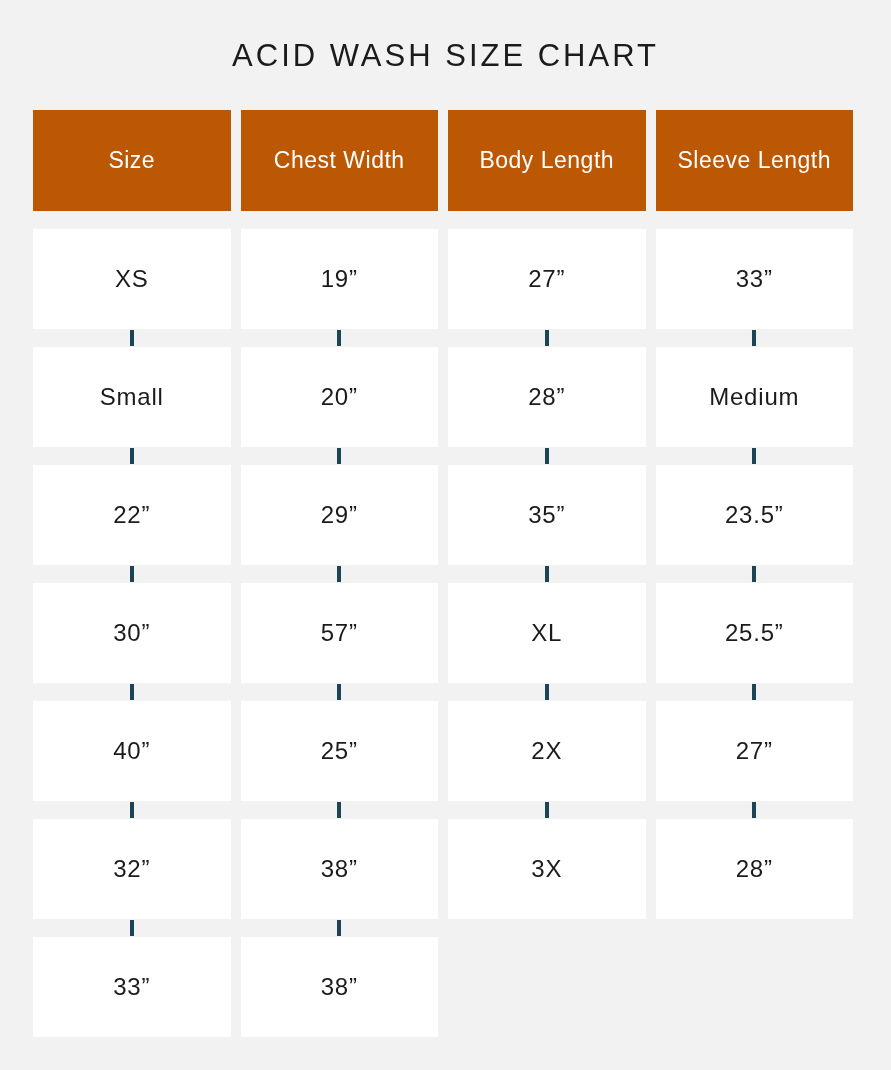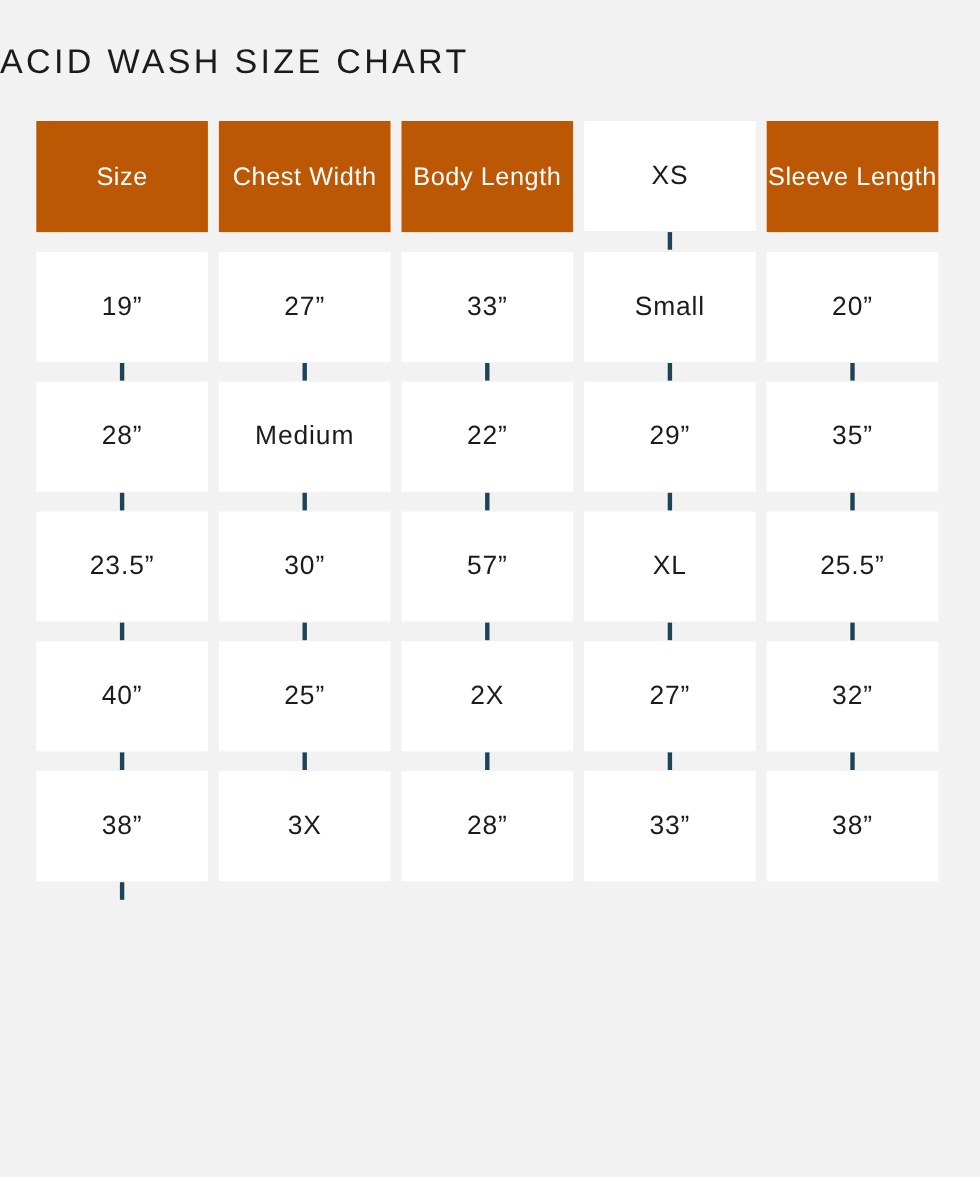--- a/index.html
+++ b/index.html
@@ -15,31 +15,31 @@
   body{
     background:var(--background);
     font-family:"Liberation Sans", sans-serif;
     color:var(--text);
     overflow:hidden;
   }
   .page{position:relative;width:891px;height:1070px;}
   .chart-title{
     position:absolute;
     top:38px;left:0;right:0;
-    text-align:left;
+    text-align:center;
     font-size:31px;
     font-weight:500;
     letter-spacing:3px;
     color:var(--text);
   }
   .size-table{
     position:absolute;
     top:110px;left:33px;right:38px;
     display:grid;
-    grid-template-columns:repeat(5,1fr);
+    grid-template-columns:repeat(4,1fr);
     column-gap:10px;
     row-gap:18px;
   }
   .cell{
     position:relative;
     display:flex;
     align-items:center;
     justify-content:center;
     background:var(--cell-bg);
     height:100px;
@@ -70,26 +70,26 @@
 
 <div class="page">
 
   <div class="chart-title">ACID WASH SIZE CHART</div>
 
   <div class="size-table">
 
     <div class="cell th">Size</div>
     <div class="cell th">Chest Width</div>
     <div class="cell th">Body Length</div>
+    <div class="cell th">Sleeve Length</div>
+
     <div class="cell">
         <span>XS</span>
         <i class="tick"></i>
       </div>
-
-    <div class="cell th">Sleeve Length</div>
     <div class="cell">
         <span>19”</span>
         <i class="tick"></i>
       </div>
     <div class="cell">
         <span>27”</span>
         <i class="tick"></i>
       </div>
     <div class="cell">
         <span>33”</span>

